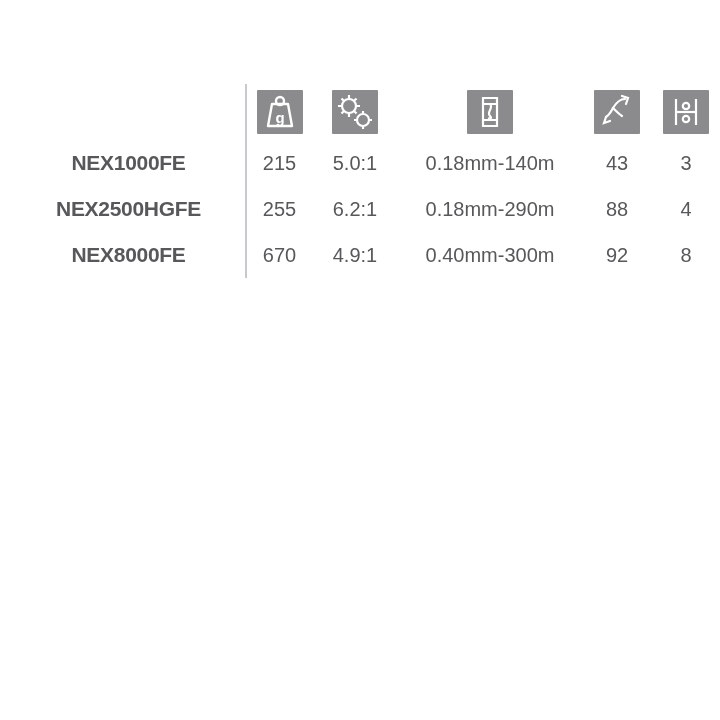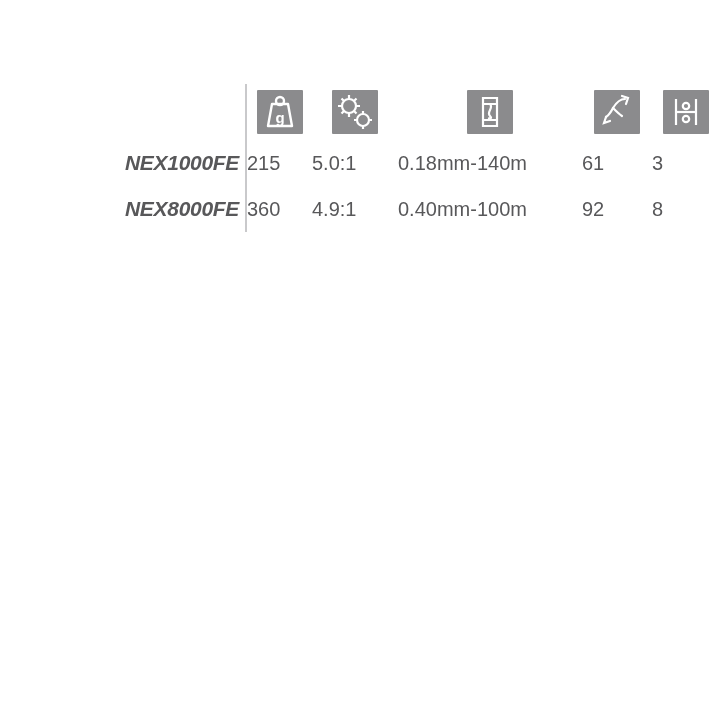--- a/index.html
+++ b/index.html
@@ -44,40 +44,40 @@
     margin: 0;
     height: 56px;
     vertical-align: middle;
     text-align: center;
     font-weight: normal;
     border: none;
   }
 
   
   td.model-cell, th.model-head {
-    text-align: right;
+    text-align: center;
     padding-left: 18px;
     padding-right: 6px;
-    font-style: italic;
   }
   td.model-cell {
     font-size: 21px;
     font-weight: bold;
     color: #58585a;
     letter-spacing: -0.3px;
     white-space: nowrap;
   }
 
   tbody tr { height: 46px; }
 
   tbody td {
     border: none;
     padding: 0;
     font-size: 20px;
     color: #58585a;
+    text-align: center;
     white-space: nowrap;
   }
 
   td.divider-cell,
   th.divider-head {
     border-left: 2px solid #c9c9cb;
   }
 
   
   .icon-box {
@@ -193,27 +193,35 @@
         </th>
       </tr>
     </thead>
 
     <tbody>
       <tr>
         <td class="model-cell">NEX1000FE</td>
         <td class="divider-cell">215</td>
         <td>5.0:1</td>
         <td>0.18mm-140m</td>
-        <td>61</td>
+        <td>43</td>
         <td>3</td>
       </tr>
       <tr>
+        <td class="model-cell">NEX2500HGFE</td>
+        <td class="divider-cell">255</td>
+        <td>6.2:1</td>
+        <td>0.18mm-290m</td>
+        <td>88</td>
+        <td>4</td>
+      </tr>
+      <tr>
         <td class="model-cell">NEX8000FE</td>
-        <td class="divider-cell">360</td>
+        <td class="divider-cell">670</td>
         <td>4.9:1</td>
-        <td>0.40mm-100m</td>
+        <td>0.40mm-300m</td>
         <td>92</td>
         <td>8</td>
       </tr>
     </tbody>
   </table>
 
 </div>
 
 </body></html>

